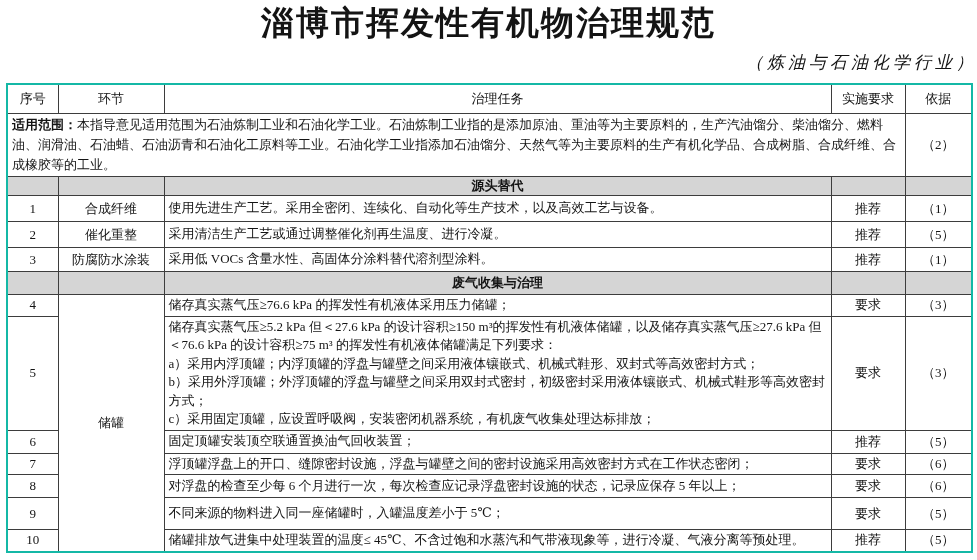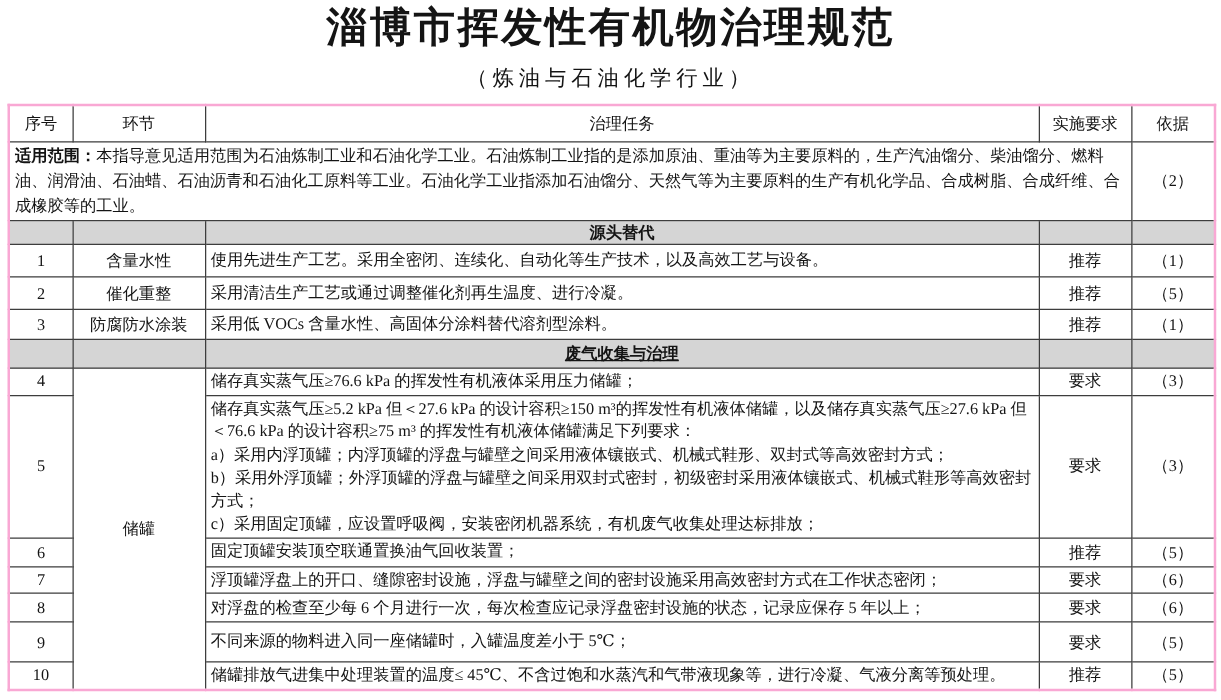--- a/index.html
+++ b/index.html
@@ -5,41 +5,41 @@
   html,body{margin:0;padding:0;}
   body{
     width:977px;height:560px;overflow:hidden;background:#ffffff;color:#141414;
     font-family:"Liberation Serif","DejaVu Serif",serif;
   }
   .page-title{
     text-align:center;font-size:33px;font-weight:bold;letter-spacing:2px;
     margin:5px 0 0 0;line-height:36px;
   }
   .page-subtitle{
-    text-align:center;font-size:17px;font-weight:normal;letter-spacing:4px;
-    margin:11px 0 9px 0;line-height:22px;
+    text-align:right;font-size:17px;font-weight:normal;letter-spacing:4px;
+    margin:11px 0 9px 0;line-height:22px;font-style:italic;
   }
   table.reg{
     margin-left:6px;width:965px;border-collapse:collapse;table-layout:fixed;
-    border:2px solid #f9a8d4;
+    border:2px solid #14b8a6;
   }
   table.reg td, table.reg th{
     border:1px solid #3d3d3d;font-size:13px;vertical-align:middle;
     padding:1px 4px;
   }
   th{font-weight:normal;height:26px;text-align:center;padding:1px 2px;}
   .c{text-align:center;padding:1px 2px;}
   .t{text-align:left;word-break:break-all;line-height:18.5px;padding:1px 6px;}
   .scope-cell{
     text-align:left;word-break:break-all;font-size:14px;line-height:20px;
     padding:1px 6px;
   }
   .scope-label{font-weight:bold;}
   tr.band td{background:#d5d5d5;height:12px;padding:0 8px;}
-  tr.band2 td{height:22px;text-decoration:underline;}
+  tr.band2 td{height:22px;}
   .band-title{text-align:center;font-weight:bold;}
   .h23{height:23px;} .h21{height:21px;} .h18{height:18px;}
   .h20{height:20px;} .h29{height:29px;}
   .task-line{line-height:18.5px;}
 </style>
 </head>
 <body>
 
 <div>
   <h1 class="page-title">淄博市挥发性有机物治理规范</h1>
@@ -71,21 +71,21 @@
     <tr class="band">
       <td></td>
       <td></td>
       <td class="band-title">源头替代</td>
       <td></td>
       <td></td>
     </tr>
 
     <tr>
       <td class="c h23">1</td>
-      <td class="c">含量水性</td>
+      <td class="c">合成纤维</td>
       <td class="t">使用先进生产工艺。采用全密闭、连续化、自动化等生产技术，以及高效工艺与设备。</td>
       <td class="c">推荐</td>
       <td class="c">（1）</td>
     </tr>
 
     <tr>
       <td class="c h23">2</td>
       <td class="c">催化重整</td>
       <td class="t">采用清洁生产工艺或通过调整催化剂再生温度、进行冷凝。</td>
       <td class="c">推荐</td>

